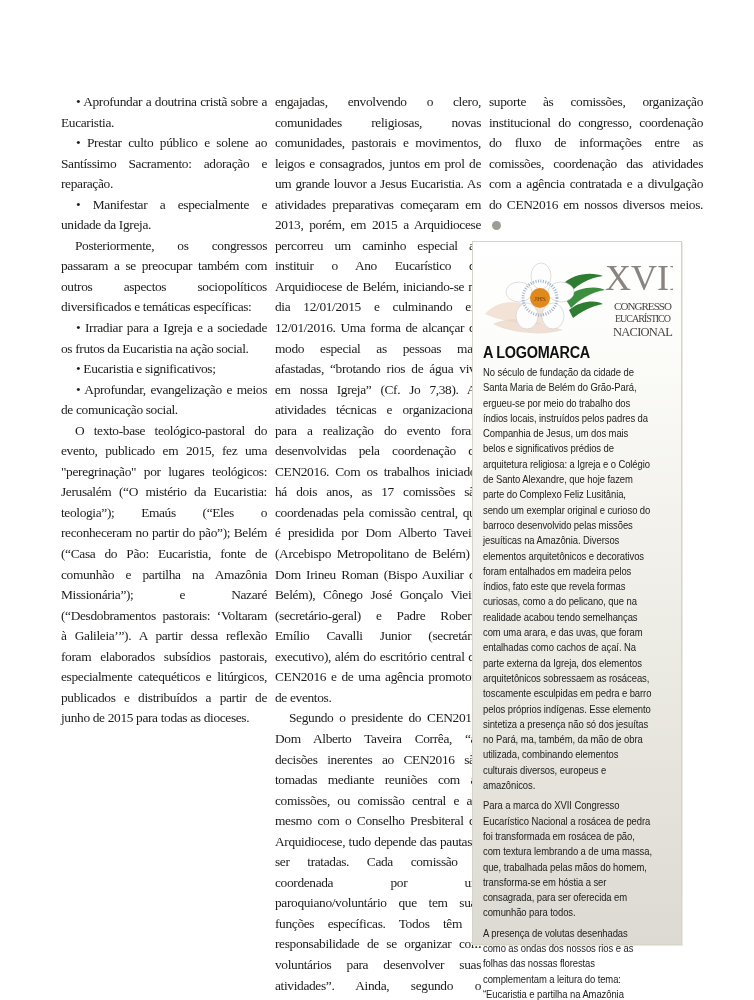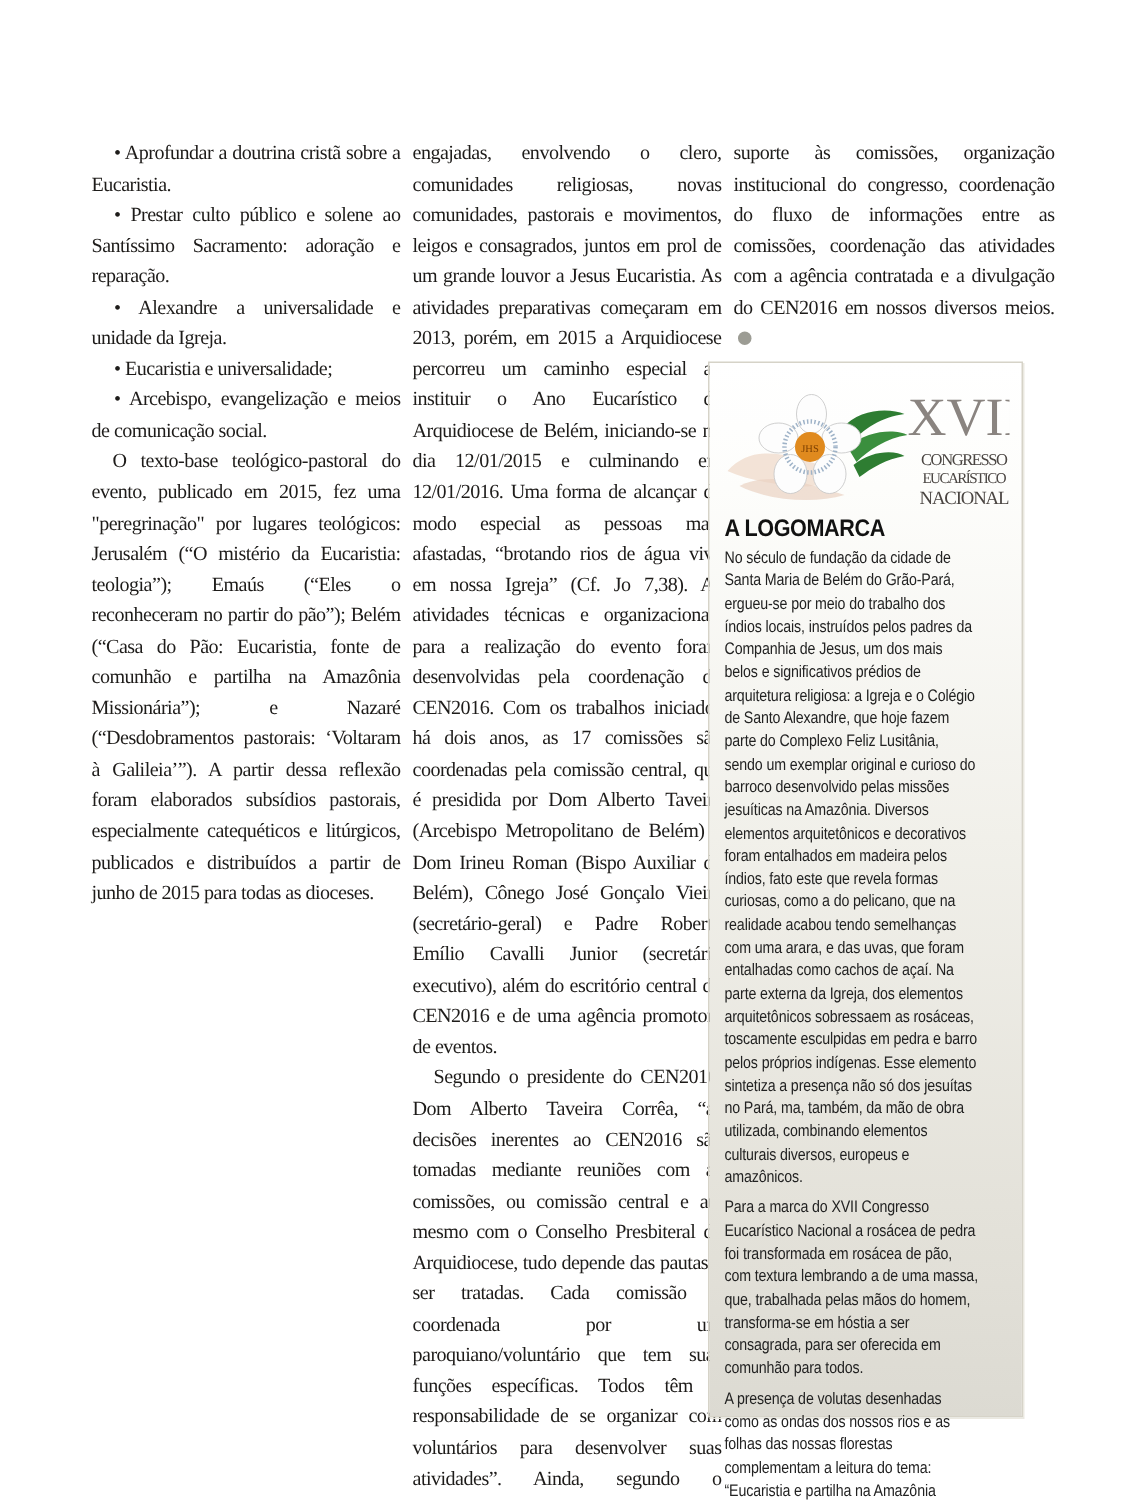--- a/index.html
+++ b/index.html
@@ -45,23 +45,25 @@
     letter-spacing: -0.1px;
   }
   .box .body p { margin: 0 0 5px 0; }
 </style>
 </head>
 <body>
 
 <div class="col col1">
   <p class="bullet">• Aprofundar a doutrina cristã sobre a Eucaristia.</p>
   <p class="bullet">• Prestar culto público e solene ao Santíssimo Sacramento: adoração e reparação.</p>
-  <p class="bullet">• Alexandre a universalidade e unidade da Igreja.</p>
-  <p class="bullet">• Eucaristia e universalidade;</p>
-  <p class="bullet">• Arcebispo, evangelização e meios de comunicação social.</p>
+  <p class="bullet">• Manifestar a especialmente e unidade da Igreja.</p>
+  <p>Posteriormente, os congressos passaram a se preocupar também com outros aspectos sociopolíticos diversificados e temáticas específicas:</p>
+  <p class="bullet">• Irradiar para a Igreja e a sociedade os frutos da Eucaristia na ação social.</p>
+  <p class="bullet">• Eucaristia e significativos;</p>
+  <p class="bullet">• Aprofundar, evangelização e meios de comunicação social.</p>
   <p>O texto-base teológico-pastoral do evento, publicado em 2015, fez uma "peregrinação" por lugares teológicos: Jerusalém (“O mistério da Eucaristia: teologia”); Emaús (“Eles o reconheceram no partir do pão”); Belém (“Casa do Pão: Eucaristia, fonte de comunhão e partilha na Amazônia Missionária”); e Nazaré (“Desdobramentos pastorais: ‘Voltaram à Galileia’”). A partir dessa reflexão foram elaborados subsídios pastorais, especialmente catequéticos e litúrgicos, publicados e distribuídos a partir de junho de 2015 para todas as dioceses.</p>
 
 </div>
 
 <div class="col col2">
   <p class="noind">engajadas, envolvendo o clero, comunidades religiosas, novas comunidades, pastorais e movimentos, leigos e consagrados, juntos em prol de um grande louvor a Jesus Eucaristia. As atividades preparativas começaram em 2013, porém, em 2015 a Arquidiocese percorreu um caminho especial ao instituir o Ano Eucarístico da Arquidiocese de Belém, iniciando-se no dia 12/01/2015 e culminando em 12/01/2016. Uma forma de alcançar de modo especial as pessoas mais afastadas, “brotando rios de água viva em nossa Igreja” (Cf. Jo 7,38). As atividades técnicas e organizacionais para a realização do evento foram desenvolvidas pela coordenação do CEN2016. Com os trabalhos iniciados há dois anos, as 17 comissões são coordenadas pela comissão central, que é presidida por Dom Alberto Taveira (Arcebispo Metropolitano de Belém) e Dom Irineu Roman (Bispo Auxiliar de Belém), Cônego José Gonçalo Vieira (secretário-geral) e Padre Roberto Emílio Cavalli Junior (secretário executivo), além do escritório central do CEN2016 e de uma agência promotora de eventos.</p>
   <p>Segundo o presidente do CEN2016, Dom Alberto Taveira Corrêa, “as decisões inerentes ao CEN2016 são tomadas mediante reuniões com as comissões, ou comissão central e até mesmo com o Conselho Presbiteral da Arquidiocese, tudo depende das pautas a ser tratadas. Cada comissão é coordenada por um paroquiano/voluntário que tem suas funções específicas. Todos têm a responsabilidade de se organizar com voluntários para desenvolver suas atividades”. Ainda, segundo o Arcebispo, o escritório do CEN2016, com sede na Cúria Metropolitana de Belém, tem a finalidade de dar</p>
 </div>
 
 <div class="col col3">

